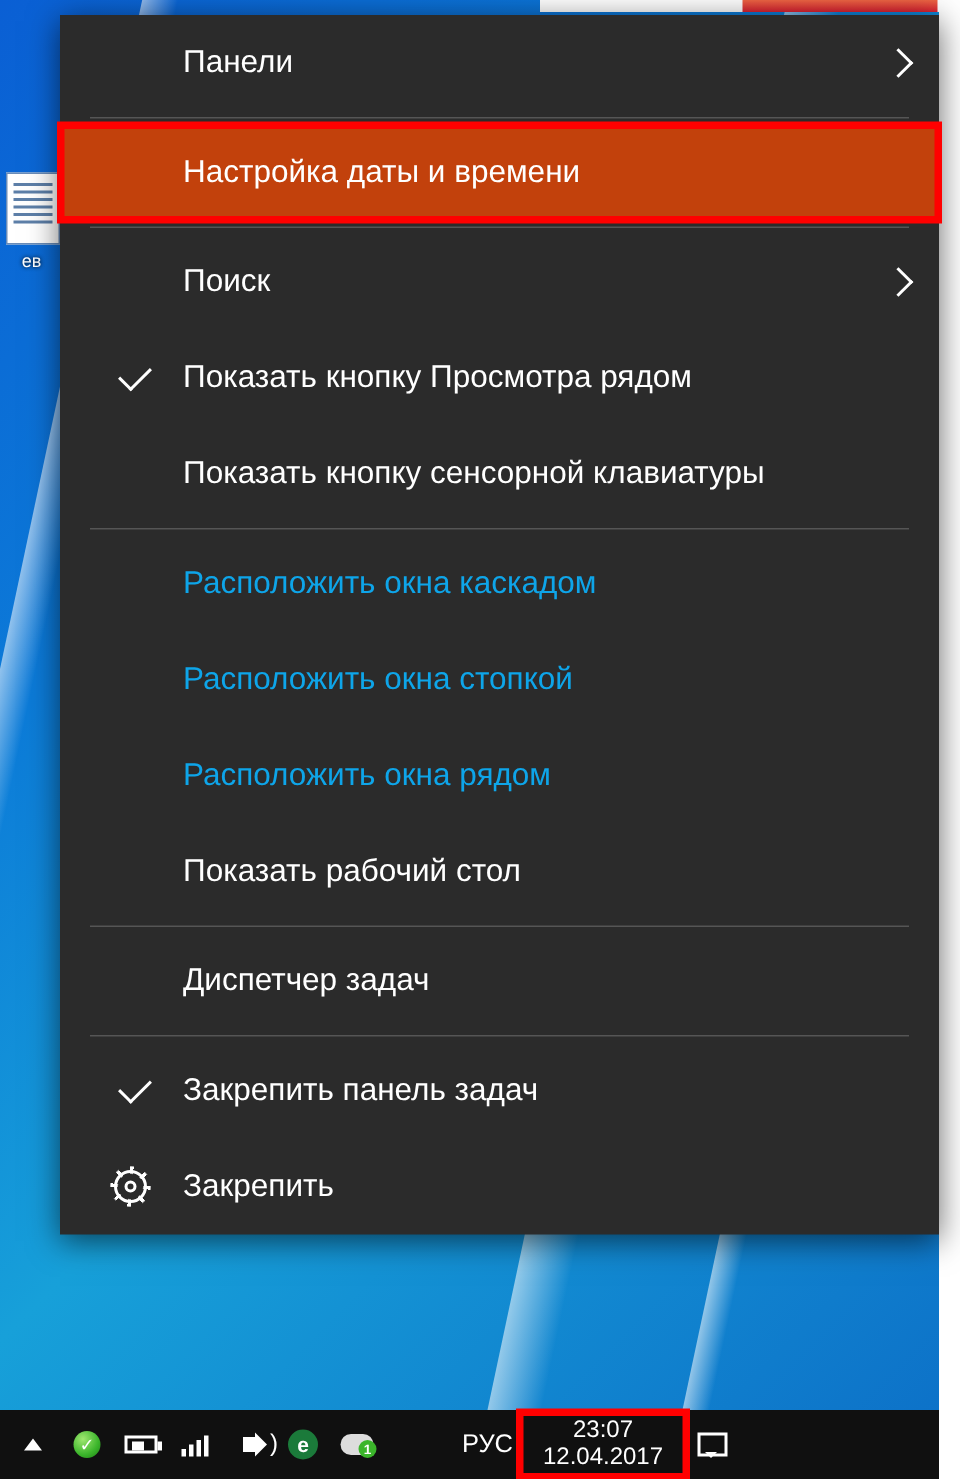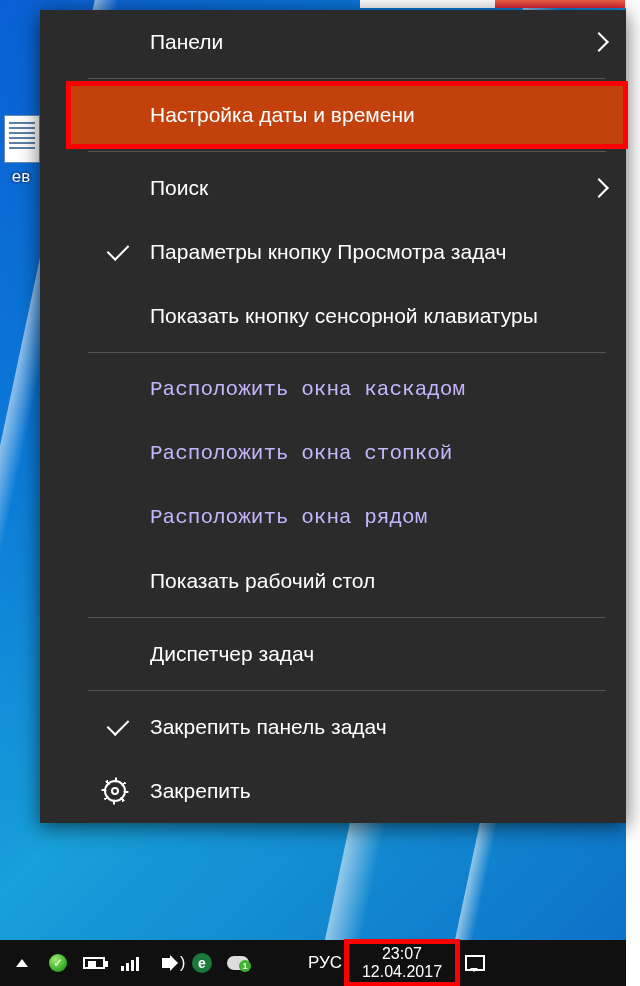--- a/index.html
+++ b/index.html
@@ -10,44 +10,43 @@
   .desktop {
     position: absolute; inset: 0;
     background: linear-gradient(135deg, #0a5fd4 0%, #0c7bd8 30%, #17a0d9 55%, #0c6ec7 100%);
   }
   .stripe { position:absolute; top:0; bottom:0; width:40px;
     background: linear-gradient(90deg, rgba(255,255,255,0.55),rgba(255,255,255,0) 60%);
     transform: skewX(-12deg); }
   .desktop .s1{ left:-10px;} .desktop .s2{ left:420px; width:60px;} .desktop .s3{left:550px;width:30px;}
   .desktop-icon {
     position:absolute; left:4px; top:115px; width:34px; text-align:center;
-    color:#fff; font-size:17px; text-shadow:0 0 3px #000;
+    color:#fff; font-size:12px; text-shadow:0 0 3px #000;
   }
   .desktop-icon .doc {
     width:36px; height:48px; margin:0 auto 4px;
     background:#fff; border:1px solid #6a8cb8; position:relative;
   }
   .desktop-icon .doc::before{content:"";position:absolute;left:4px;right:4px;top:6px;height:2px;background:#5d7fa8;box-shadow:0 5px 0 #5d7fa8,0 10px 0 #5d7fa8,0 15px 0 #5d7fa8,0 20px 0 #5d7fa8,0 25px 0 #5d7fa8;}
   .cropright{position:absolute;top:0;right:0;height:986px;width:14px;background:#fff;}
   .croptop{position:absolute;top:0;left:360px;width:280px;height:8px;background:#fff;}
   .tinywin{position:absolute;top:0;left:495px;width:130px;height:8px;background:linear-gradient(#e64,#d23);}
 
   
   .menu {
     position:absolute; left:40px; top:10px; width:586px;
     background:#2b2b2b; color:#fff; font-size:21px;
     box-shadow:0 4px 20px rgba(0,0,0,.6);
-    padding-left:28px;
   }
   .menu-item {
     display:flex; align-items:center; height:64px;
     padding:0 24px 0 82px; position:relative; cursor:default;
   }
   .menu-item.hl { background:#c2410c; outline:5px solid #ff0000; outline-offset:-3px; z-index:2;}
-  .menu-item.disabled { color:#c4b5fd;font-family:Liberation Mono, monospace; }
+  .menu-item.disabled { color:#0ea5e9; }
   .menu .sep { height:1px; margin:4px 20px; background:#555; }
   .chevron { position:absolute; right:20px; top:50%; width:14px; height:14px;
     border-top:2px solid #fff; border-right:2px solid #fff;
     transform:translateY(-50%) rotate(45deg);}
   .check { position:absolute; left:40px; top:50%; width:20px; height:12px;
     border-left:2px solid #fff; border-bottom:2px solid #fff;
     transform:translateY(-70%) rotate(-45deg);}
   .gear { position:absolute; left:36px; top:50%; transform:translateY(-50%);
     width:22px;height:22px;border:2px solid #fff;border-radius:50%;}
   .gear::before{content:"";position:absolute;inset:-6px;border-radius:50%;
@@ -117,21 +116,21 @@
     <div class="menu-item hl">
       <span>Настройка даты и времени</span>
     </div>
     <div class="sep"></div>
     <div class="menu-item">
       <span>Поиск</span>
       <div class="chevron"></div>
     </div>
     <div class="menu-item">
       <div class="check"></div>
-      <span>Параметры кнопку Просмотра задач</span>
+      <span>Показать кнопку Просмотра рядом</span>
     </div>
     <div class="menu-item">
       <span>Показать кнопку сенсорной клавиатуры</span>
     </div>
     <div class="sep"></div>
     <div class="menu-item disabled">
       <span>Расположить окна каскадом</span>
     </div>
     <div class="menu-item disabled">
       <span>Расположить окна стопкой</span>

